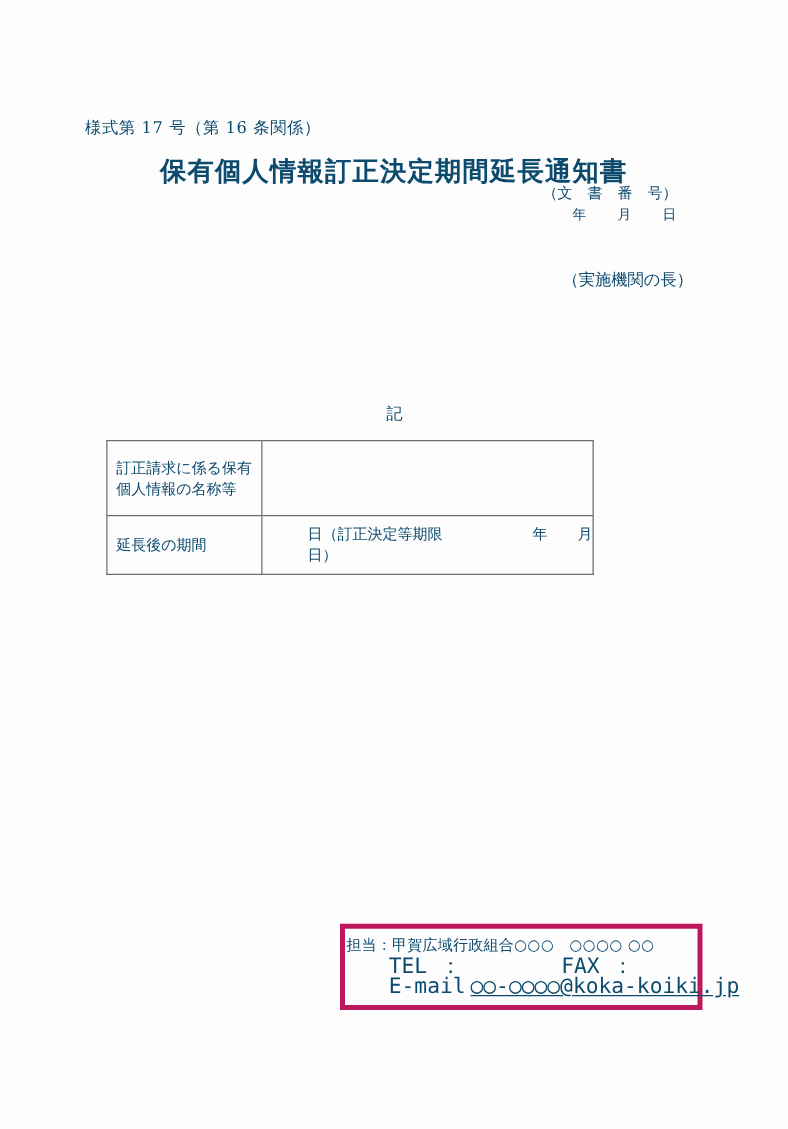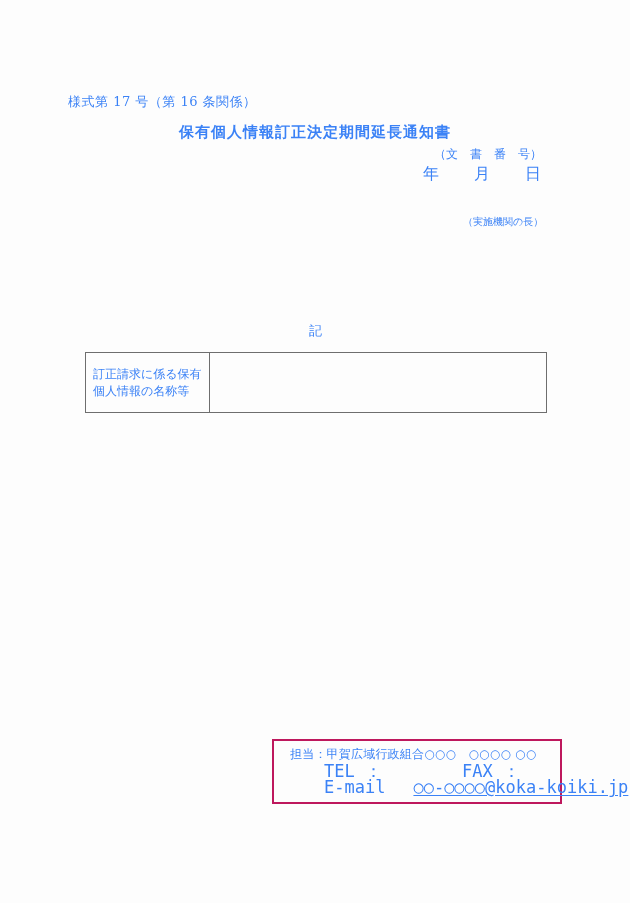--- a/index.html
+++ b/index.html
@@ -7,73 +7,73 @@
     padding: 0;
     background: #f4f4f4;
   }
   .page {
     position: relative;
     width: 630px;
     height: 903px;
     margin: 0 auto;
     background: #fdfdfd;
     font-family: "DejaVu Serif", "Liberation Serif", serif;
-    color: #3b82f6;
+    color: #0c4a6e;
     overflow: hidden;
   }
   .abs { position: absolute; }
 
   .form-number {
     left: 68px; top: 93px;
     font-size: 13px;
     letter-spacing: 0.5px;
   }
   .doc-title {
     left: 0; right: 0; top: 123px;
     text-align: center;
-    font-size: 15px;
+    font-size: 21px;
     font-weight: bold;
     letter-spacing: 1px;
   }
   .doc-number-line {
     right: 88px; top: 146px;
     font-size: 12px;
     text-align: right;
   }
   .date-line {
     right: 88px; top: 164px;
-    font-size: 16px;
+    font-size: 11px;
     text-align: right;
     letter-spacing: 1px;
   }
   .addressee-line {
     left: 78px; top: 190px;
     font-size: 13px;
   }
   .sender-line {
-    left: 463px; top: 215px;
-    font-size: 10px;
+    left: 450px; top: 215px;
+    font-size: 13px;
   }
   .body-paragraph {
     left: 62px; top: 256px;
     width: 507px;
     font-size: 13px;
     line-height: 17.2px;
     text-align: justify;
   }
   .ki-label {
     left: 62px; top: 322px;
     width: 507px;
     text-align: center;
     font-size: 13px;
   }
 
   .notice-table {
     left: 85px; top: 352px;
-    width: 462px;
+    width: 390px;
     border-collapse: collapse;
     table-layout: fixed;
   }
   .notice-table td {
     border: 1px solid #6e6e6e;
     font-size: 12px;
     vertical-align: middle;
     padding: 0;
   }
   .notice-table .cell-label {
@@ -87,41 +87,41 @@
     padding-left: 36px;
     line-height: 17px;
   }
   .row-name  td { height: 59px; }
   .row-period td { height: 46px; }
   .row-reason td { height: 192px; }
 
   .contact-box {
     left: 272px; top: 739px;
     width: 290px;
-    border: 2px solid #be185d;
-    padding: 5px 0 6px 16px;
+    border: 4px solid #be185d;
+    padding: 5px 0 6px 1px;
     box-sizing: border-box;
     font-size: 12px;
     line-height: 16.5px;
   }
   .contact-line1 {
     font-size: 12px;
     letter-spacing: 0.2px;
     white-space: nowrap;
   }
   .contact-line2, .contact-line3 {
     font-family: "DejaVu Sans Mono", "Liberation Mono", monospace;
     font-size: 17px;
     white-space: nowrap;
   }
   .contact-line2 { padding-left: 34px; }
   .contact-line3 { padding-left: 34px; }
   .fax-label { margin-left: 80px; }
   .email-address {
-    margin-left: 28px;
+    margin-left: 4px;
     text-decoration: underline;
     text-underline-offset: 2px;
   }
 </style>
 </head>
 <body>
 
 <div class="page">
 
   <div class="abs form-number">様式第 17 号（第 16 条関係）</div>
@@ -137,20 +137,24 @@
 
 
   <div class="abs ki-label">記</div>
 
   <table class="abs notice-table">
     <tbody>
       <tr class="row-name">
         <td class="cell-label">訂正請求に係る保有個人情報の名称等</td>
         <td class="cell-value"></td>
       </tr>
+      <tr class="row-period">
+        <td class="cell-label">延長後の期間</td>
+        <td class="cell-value">日（訂正決定等期限　　　　　　年　　月　　日）</td>
+      </tr>
     </tbody>
   </table>
 
   <div class="abs contact-box">
     <div class="contact-line1">担当：甲賀広域行政組合○○○　○○○○ ○○</div>
     <div class="contact-line2">
       <span>TEL ：</span><span class="fax-label">FAX ：</span>
     </div>
     <div class="contact-line3">
       <span>E-mail</span><span class="email-address">○○-○○○○@koka-koiki.jp</span>

